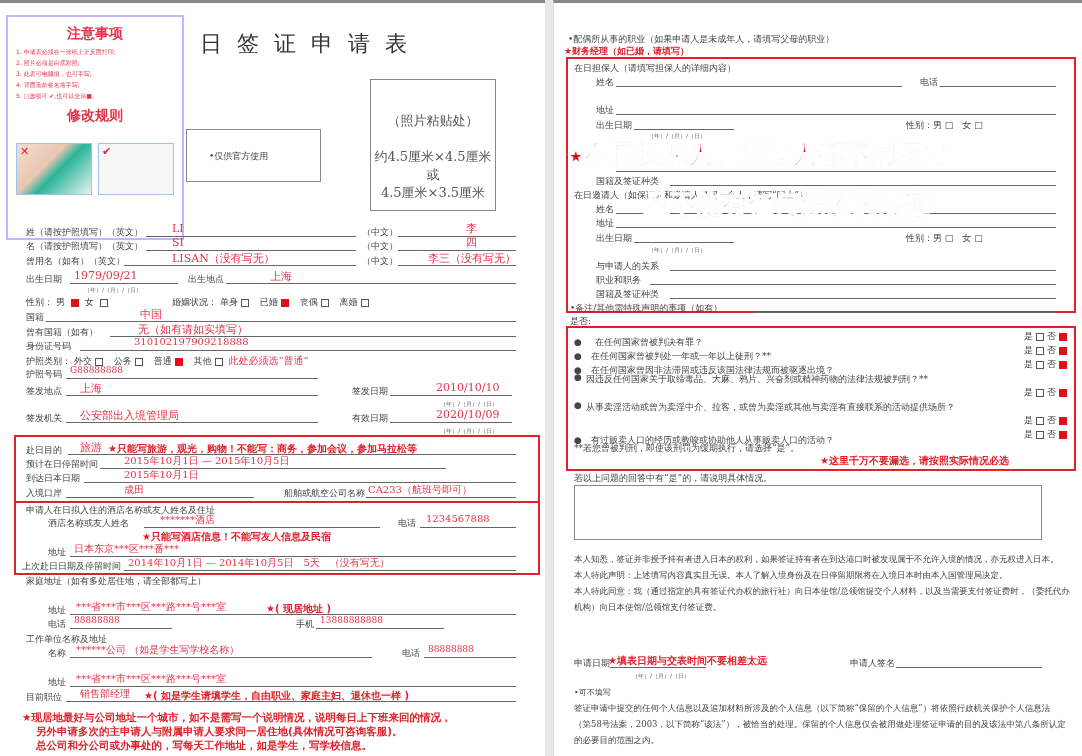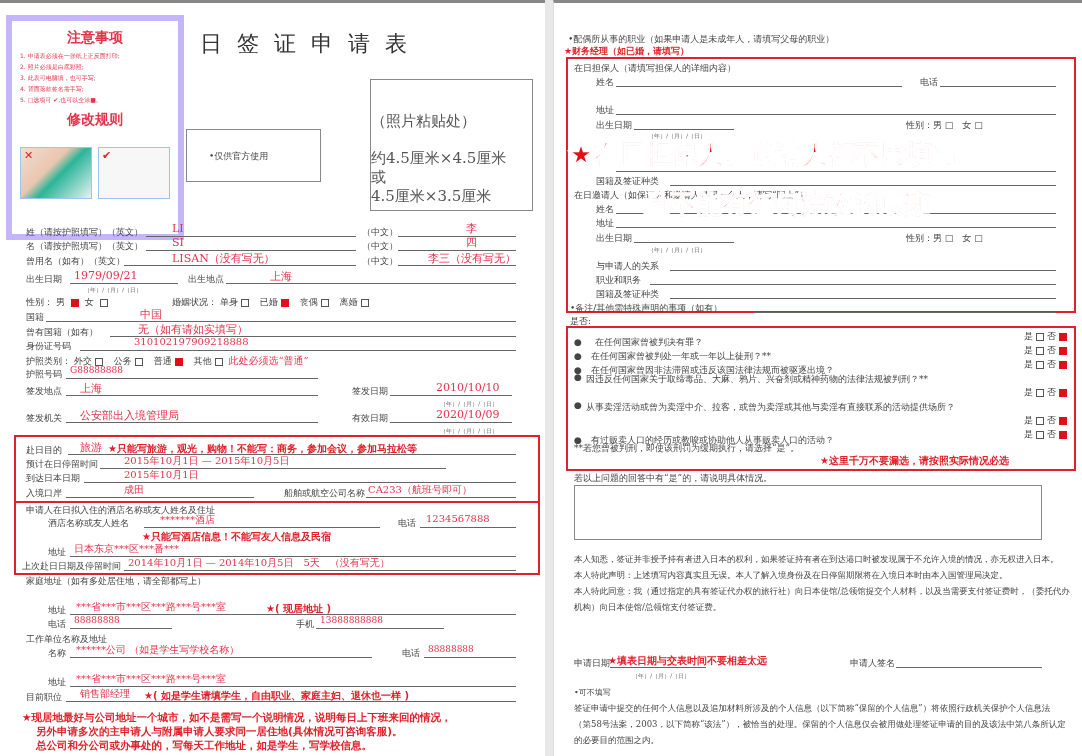--- a/index.html
+++ b/index.html
@@ -10,27 +10,27 @@
 .gap{position:absolute;left:545px;top:0;width:8px;height:756px;background:#e8e8e8}
 .abs{position:absolute}
 .lbl{font-size:9px;color:#444;white-space:nowrap}
 .val{font-size:11px;color:#e5334a;white-space:nowrap}
 .line{position:absolute;border-bottom:1px solid #666;height:1px}
 .redbox{position:absolute;border:2px solid #e0202a}
 .note{font-family:"DejaVu Sans",sans-serif;font-weight:bold;color:#e0202a;font-size:10px;white-space:nowrap}
 .cb{display:inline-block;width:8px;height:8px;border:1px solid #555;vertical-align:middle;margin:0 3px}
 .cb.on{background:#e0101a;border-color:#e0101a}
 .small{font-size:6px;color:#666;white-space:nowrap}
-.notice{position:absolute;left:6px;top:12px;width:178px;height:225px;border:6px solid #c4b5fd;background:#fff}
+.notice{position:absolute;left:6px;top:12px;width:178px;height:225px;border:2px solid #c4b5fd;background:#fff}
 .notice h3{font-family:"DejaVu Sans",sans-serif;color:#e5334a;font-size:14px;text-align:center;margin-top:8px;font-weight:bold}
 .notice ol{list-style:none;padding-left:8px;margin-top:3px}
 .notice li{font-family:"DejaVu Sans",sans-serif;color:#e5334a;font-size:6px;line-height:11px}
 .notice .imgs{display:flex;gap:6px;padding:0 8px;margin-top:4px}
 .notice .ph{width:78px;height:52px;border:1px solid #9bc4ef;position:relative;background:#f7f7f7}
-.big{font-family:Liberation Sans, sans-serif;font-weight:900;color:#e0101a;font-size:26px;white-space:nowrap;-webkit-text-stroke:1px #fff;text-shadow:0 0 2px #fff}
+.big{font-family:Liberation Mono, monospace;font-weight:900;color:#e0101a;font-size:26px;white-space:nowrap;-webkit-text-stroke:1px #fff;text-shadow:0 0 2px #fff}
 </style>
 </head>
 <body>
 
 <div class="gap"></div>
 
 <div class="page" id="p1">
 
   <div class="notice">
     <h3>注意事项</h3>
@@ -51,21 +51,21 @@
       </div>
     </div>
   </div>
 
   <div class="abs" style="left:200px;top:26px;font-size:22px;color:#333;letter-spacing:4px">日 签 证 申 请 表</div>
 
   <div class="abs" style="left:186px;top:126px;width:135px;height:53px;border:1px solid #888">
     <span class="lbl" style="position:absolute;left:22px;top:20px">•仅供官方使用</span>
   </div>
 
-  <div class="abs" style="left:370px;top:76px;width:163px;height:132px;border:1px solid #888;text-align:left;font-size:15px;color:#555">
+  <div class="abs" style="left:370px;top:76px;width:126px;height:132px;border:1px solid #888;text-align:center;font-size:13px;color:#555">
     <div style="margin-top:32px">（照片粘贴处）</div>
     <div style="margin-top:18px">约4.5厘米×4.5厘米</div>
     <div>或</div>
     <div>4.5厘米×3.5厘米</div>
   </div>
 
   <span class="abs lbl" style="left:26px;top:223px">姓（请按护照填写）（英文）</span>
   <div class="line" style="left:146px;top:233px;width:210px"></div>
   <span class="abs val" style="left:172px;top:219px">LI</span>
   <span class="abs lbl" style="left:362px;top:223px">（中文）</span>

